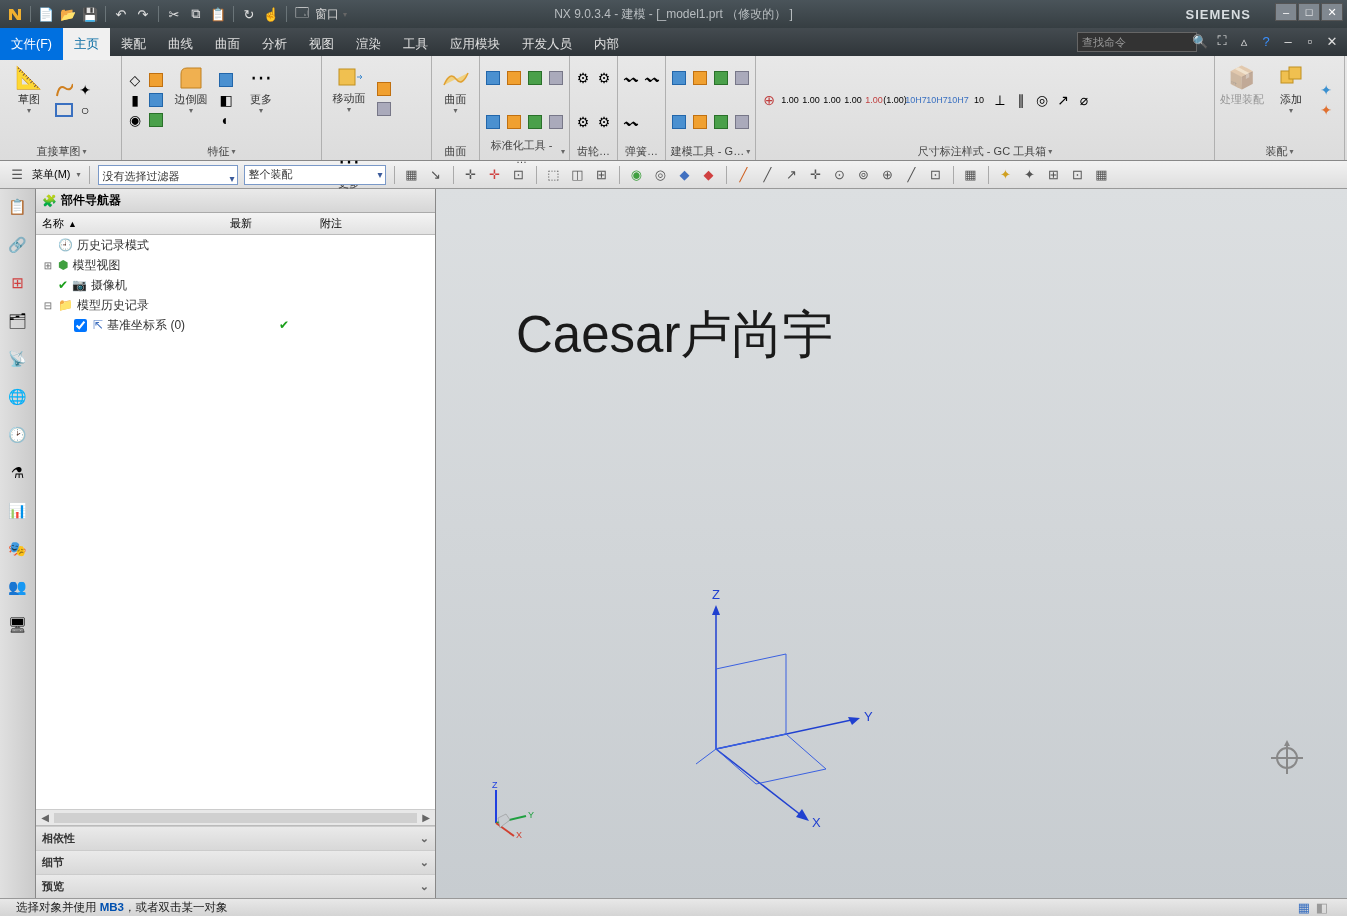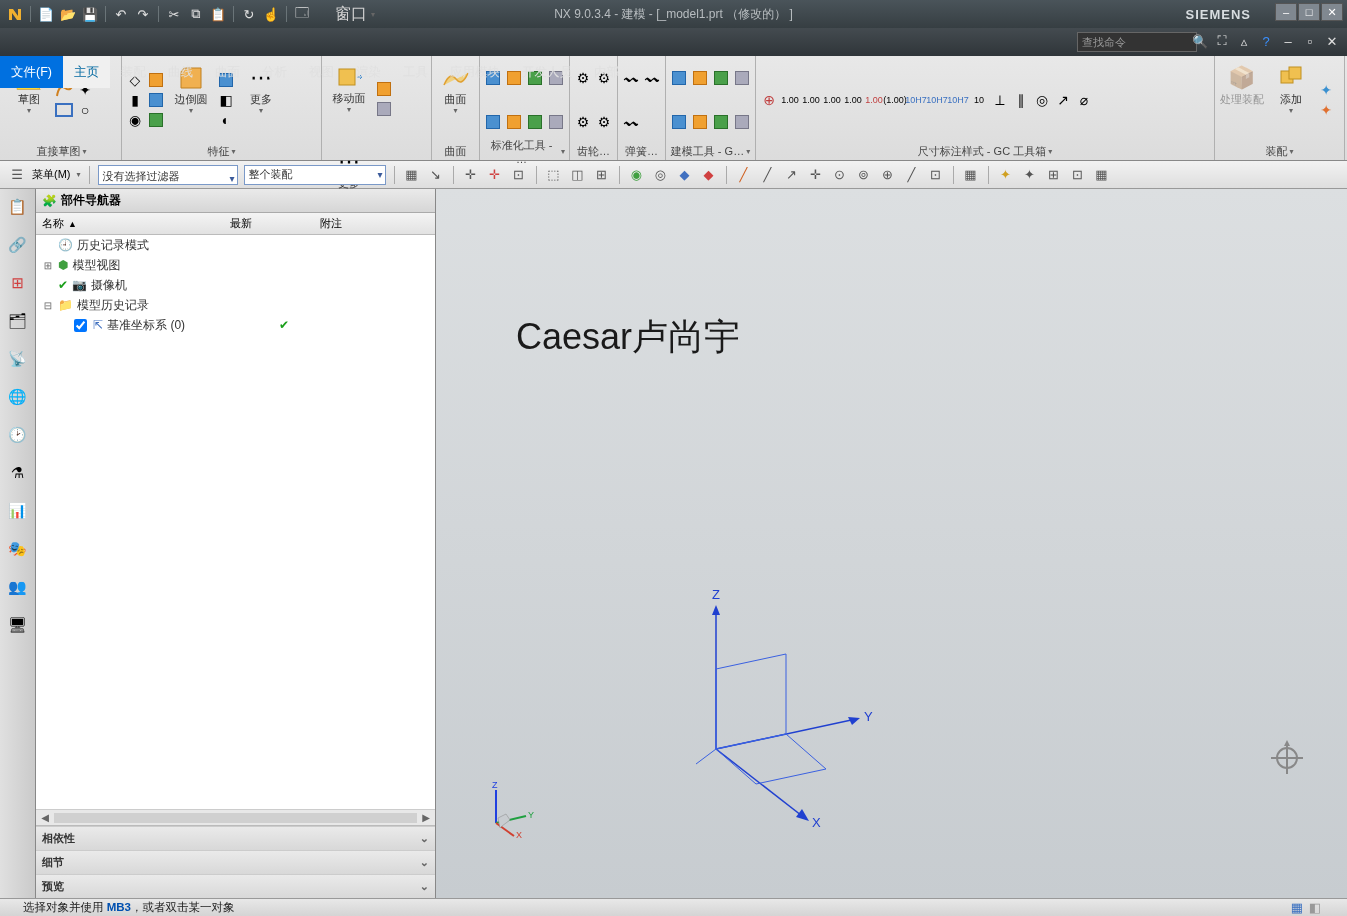--- a/index.html
+++ b/index.html
@@ -6,21 +6,21 @@
   body { font-family: "Microsoft YaHei", Arial, sans-serif; font-size: 12px; background: #b8c0c4; width: 1347px; height: 916px; overflow: hidden; user-select: none; }
   .titlebar { height: 28px; background: linear-gradient(#4a545a, #363e42); color: #cfd3d6; display: flex; align-items: center; position: relative; }
   .titlebar .sys-icons { display:flex; gap:4px; padding:0 6px; align-items:center; }
   .tb-icon { width:18px; height:18px; display:flex; align-items:center; justify-content:center; font-size:13px; color:#e0e0e0; }
   .tb-sep { width:1px; height:16px; background:#6a7478; margin:0 2px; }
   .titlebar .title-center{ position:absolute; left:0; right:0; text-align:center; font-size:12px; color:#b8bdc0; pointer-events:none;}
   .titlebar .brand { position:absolute; right:96px; font-weight:bold; letter-spacing:1px; color:#d8dde0; font-size:13px;}
   .titlebar .winbtns { position:absolute; right:4px; top:3px; display:flex; gap:1px;}
   .winbtn{ width:22px; height:18px; background:#808890; display:flex; align-items:center; justify-content:center; color:#fff; font-size:11px; border:1px solid #555;}
   .menubar { height:28px; background:linear-gradient(#444b50,#2f3539); color:#e0e0e0; display:flex; align-items:stretch; position:relative;}
-  .menubar .mitem{ padding:16px 11px; display:flex; align-items:center; font-size:12.5px; cursor:default;margin-top:28px;}
+  .menubar .mitem{ padding:16px 11px; display:flex; align-items:center; font-size:12.5px; cursor:default;}
   .menubar .mitem.file{ background:#0070e0; color:#fff;}
   .menubar .mitem.active{ background:#f0f0f0; color:#0369a1;}
   .menubar .search{ position:absolute; right:150px; top:4px; width:120px; height:20px; background:#333; border:1px solid #666; color:#999; font-size:11px; padding:0 4px; display:flex; align-items:center;}
   .menubar .right-icons{ position:absolute; right:6px; top:4px; display:flex; gap:4px;}
   .ribbon { height:105px; background:linear-gradient(#e8e8e8,#dcdcdc); border-bottom:1px solid #888; display:flex; padding:0 2px;}
   .rgroup { border-right:1px solid #b0b0b0; display:flex; flex-direction:column; justify-content:space-between; padding:2px 4px 0 4px;}
   .rgroup .icons{ flex:1; display:flex; align-items:center; gap:3px; flex-wrap:wrap;}
   .rgroup .label{ height:18px; font-size:11px; color:#444; text-align:center; display:flex; align-items:center; justify-content:center; gap:2px;}
   .ricon{ width:18px; height:18px; display:flex; align-items:center; justify-content:center; font-size:14px;}
   .big-btn{ display:flex; flex-direction:column; align-items:center; justify-content:flex-start; width:46px; height:82px; padding-top:4px;}
@@ -41,25 +41,25 @@
   .nav-head .c1{ width:190px; padding-left:6px; display:flex; align-items:center; gap:4px;}
   .nav-head .c2{ width:90px; padding-left:4px;}
   .nav-head .c3{ flex:1; padding-left:4px;}
   .tree{ flex:1; overflow:auto; background:#fff; font-size:12px;}
   .tree-row{ height:20px; display:flex; align-items:center; padding-left:6px; gap:4px; color:#333;}
   .tree-row .exp{ width:12px; text-align:center; color:#666; font-size:10px;}
   .check{ color:#1a9f1a; font-size:12px;}
   .bottom-accordion{ border-top:1px solid #bbb;}
   .acc-row{ height:24px; background:linear-gradient(#eaeaea,#d8d8d8); border-top:1px solid #ccc; display:flex; align-items:center; justify-content:space-between; padding:0 6px; font-size:11px; font-weight:bold; color:#333;}
   .canvas{ flex:1; background:linear-gradient(#dcdfe1,#c7ccd0); position:relative;}
-  .watermark{ position:absolute; left:80px; top:124px; font-size:36px; color:#1a1a1a;}
+  .watermark{ position:absolute; left:80px; top:112px; font-size:51px; color:#1a1a1a;}
   .csys{ position:absolute; left:220px; top:380px; width:260px; height:260px;}
   .mini-axes{ position:absolute; left:40px; bottom:60px; width:60px; height:60px;}
   .compass{ position:absolute; right:40px; bottom:120px; width:40px; height:40px;}
-  .statusbar{ height:18px; background:linear-gradient(#e8e8e8,#d4d4d4); border-top:1px solid #999; display:flex; align-items:center; padding:0 23px; font-size:11.5px; color:#222;}
+  .statusbar{ height:18px; background:linear-gradient(#e8e8e8,#d4d4d4); border-top:1px solid #999; display:flex; align-items:center; padding:0 16px; font-size:11.5px; color:#222;}
   .statusbar b{ color:#0050b0;}
   .tri{ font-size:8px; color:#666; }
   .svg-ico{ display:block;}
   .small-blue{ width:14px;height:14px;background:#4a90d0;border:1px solid #2266aa;}
   .small-orange{ width:14px;height:14px;background:#f0a030;border:1px solid #c07010;}
   .small-green{ width:14px;height:14px;background:#4aa04a;border:1px solid #2a702a;}
   .small-gray{ width:14px;height:14px;background:#aab;border:1px solid #778;}
   .hscroll{ height:16px; background:#e8e8e8; border-top:1px solid #ccc; display:flex; align-items:center; justify-content:space-between; padding:0 2px;}
   .hscroll .arr{ width:14px; text-align:center; color:#666; font-size:10px;}
 </style>
@@ -82,21 +82,21 @@
     <div class="tb-icon">↷</div>
     <div class="tb-sep"></div>
     <div class="tb-icon">✂</div>
     <div class="tb-icon">⧉</div>
     <div class="tb-icon">📋</div>
     <div class="tb-sep"></div>
     <div class="tb-icon">↻</div>
     <div class="tb-icon">☝</div>
     <div class="tb-sep"></div>
     <div class="tb-icon">🗔</div>
-    <span style="font-size:16px;color:#d0d0d0;margin-left:20px;">窗口</span>
+    <span style="font-size:12px;color:#d0d0d0;margin-left:0;">窗口</span>
     <span class="tri">▾</span>
   </div>
   <div class="title-center">NX 9.0.3.4 - 建模 - [_model1.prt （修改的） ]</div>
   <div class="brand">SIEMENS</div>
   <div class="winbtns">
     <div class="winbtn">–</div>
     <div class="winbtn">□</div>
     <div class="winbtn">✕</div>
   </div>
 </div>

